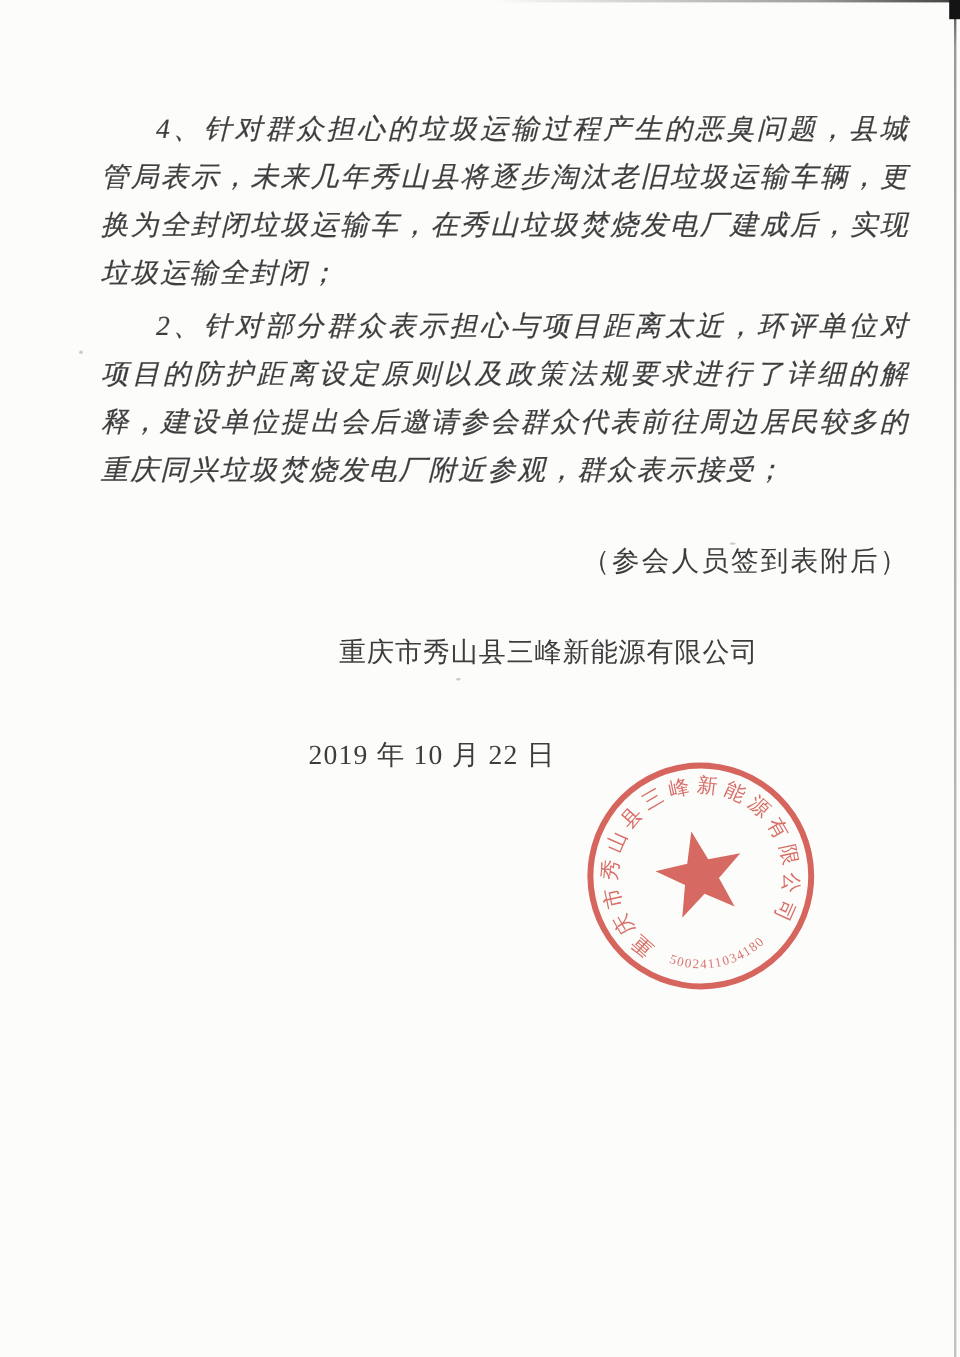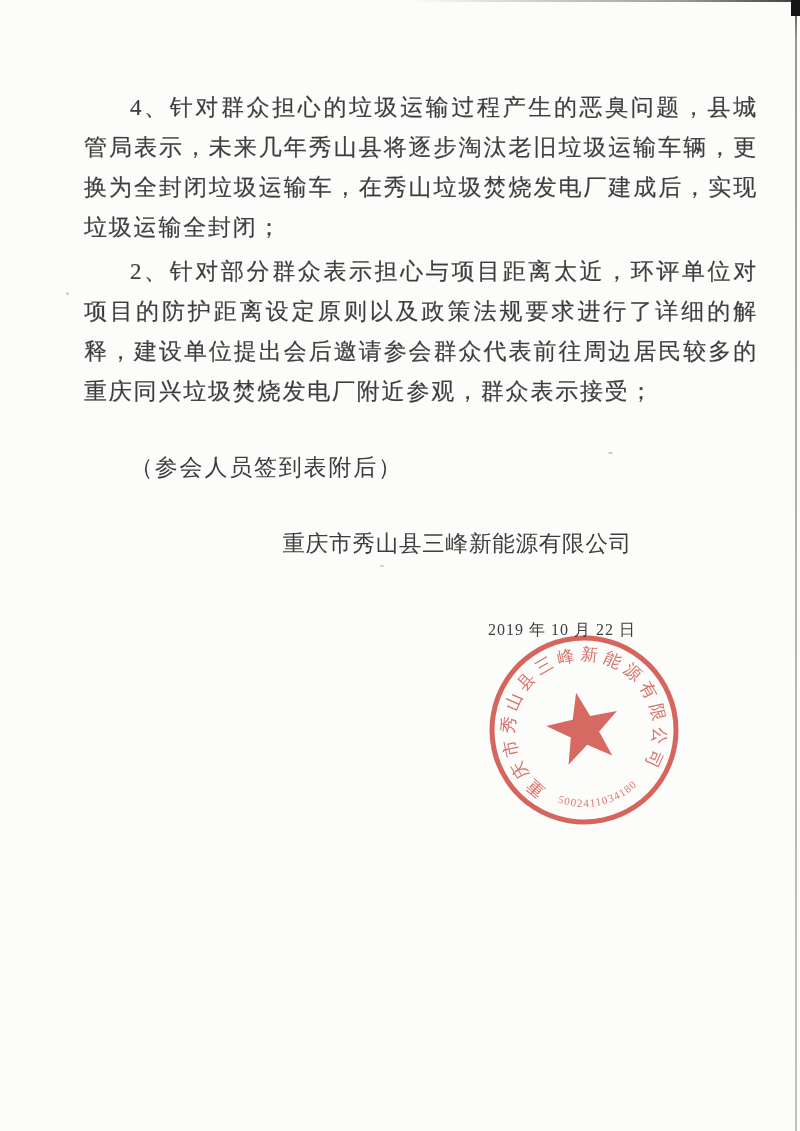--- a/index.html
+++ b/index.html
@@ -7,37 +7,38 @@
     position:relative;width:800px;height:1131px;margin:0 auto;
     background:#fcfcfb;overflow:hidden;
     font-family:"Liberation Serif","DejaVu Serif",serif;
     color:#3d3d3d;
   }
   .content{padding:88px 42px 0 84px;}
   .para{
     margin:0 0 4px 0;
     font-size:23px;line-height:40px;letter-spacing:1.8px;
     text-align:justify;text-justify:inter-ideograph;
-    word-break:break-all;text-indent:46px;
+    word-break:break-all;text-indent:46px;font-style:italic;
     -webkit-text-stroke:.2px #555;
   }
   .attachment-note{
     margin:36px 0 0 0;
     font-size:23px;line-height:40px;letter-spacing:1.8px;
     text-indent:46px;
+    text-align:right;
   }
   .sig-company{
     margin:36px 0 0 0;
     font-size:22.5px;line-height:40px;letter-spacing:.8px;
     text-align:right;padding-right:126px;
   }
   .sig-date{
     margin:46px 0 0 0;
-    font-size:16px;line-height:40px;letter-spacing:1px;
-    text-align:right;padding-right:122px;
+    font-size:23px;line-height:40px;letter-spacing:1px;
+    text-align:center;padding-right:122px;
   }
   .stamp{
     position:absolute;left:484px;top:630px;width:200px;height:200px;
     transform:rotate(-12deg);
     mix-blend-mode:multiply;opacity:.9;
     pointer-events:none;
   }
   .stamp svg{width:100%;height:100%;display:block;}
   .stamp text{font-family:"Liberation Serif","DejaVu Serif",serif;}
   .arc-company-text{font-size:17px;letter-spacing:5px;fill-opacity:.85;}

